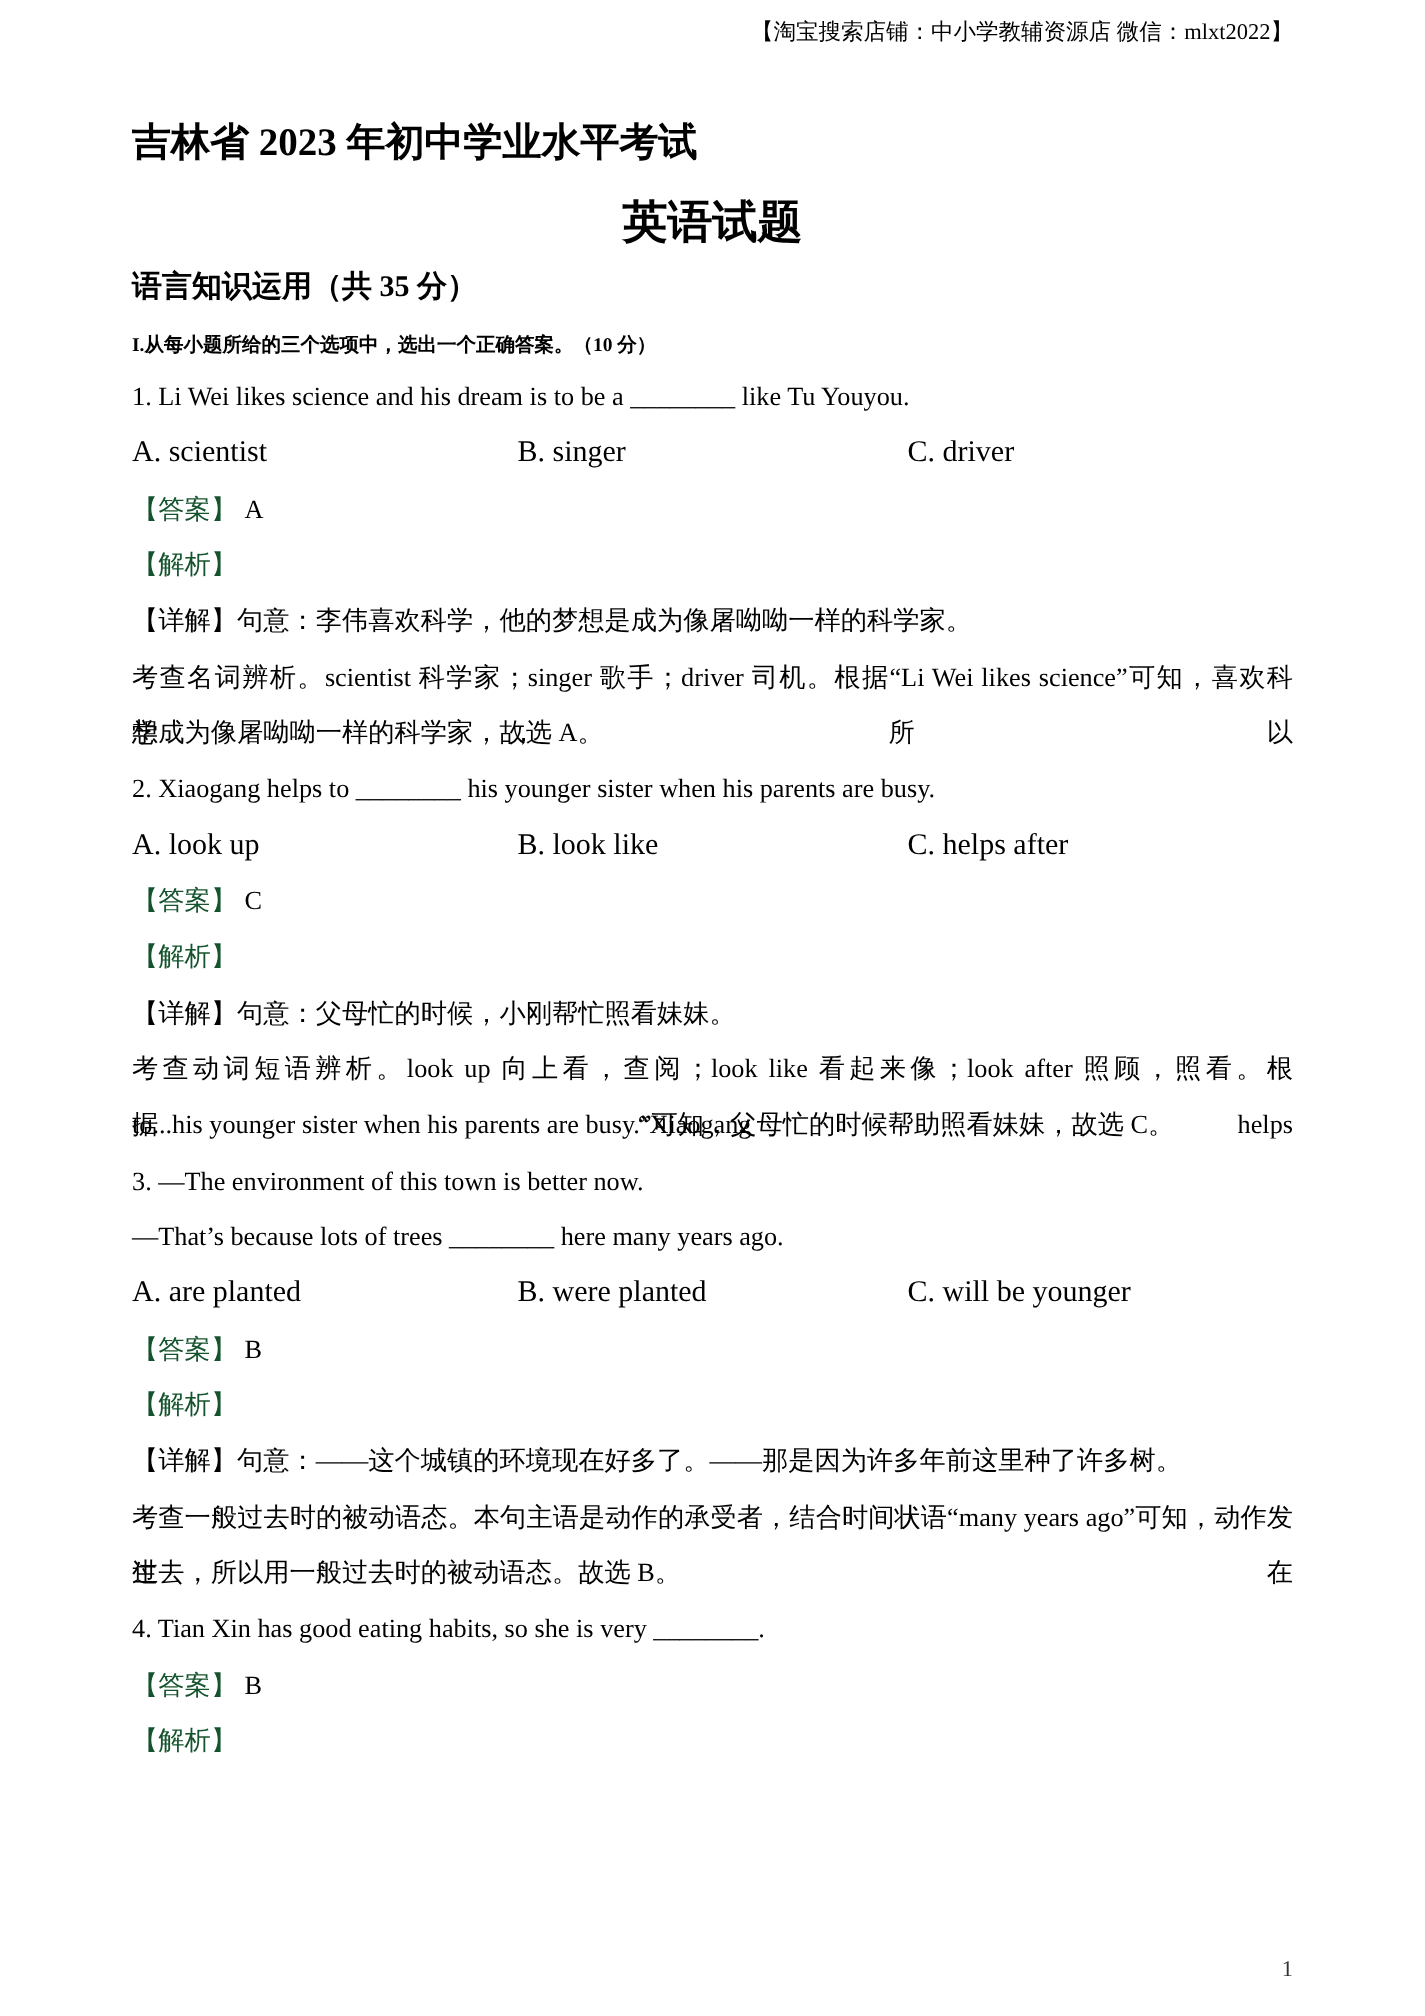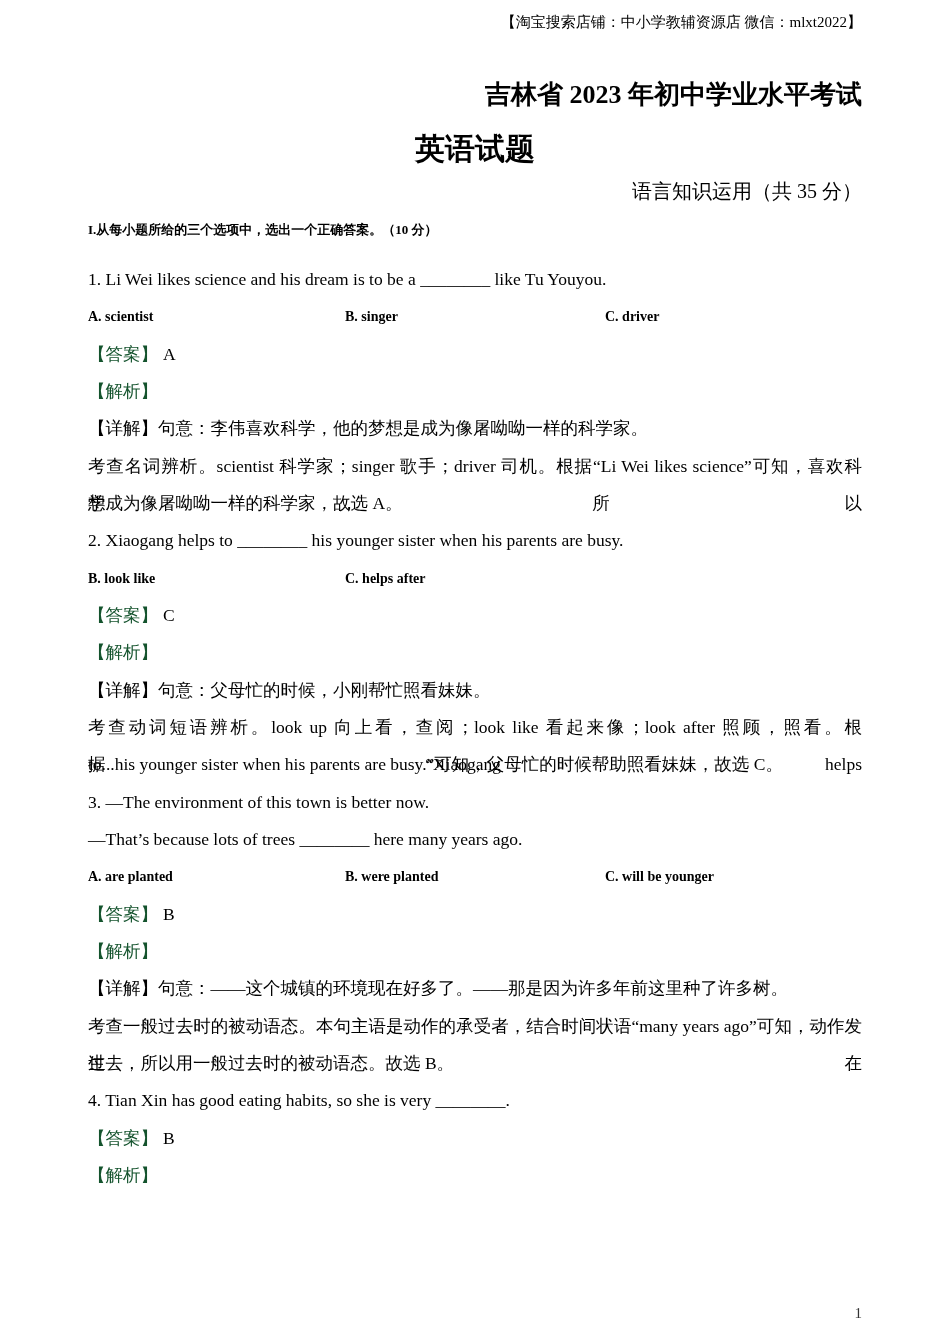--- a/index.html
+++ b/index.html
@@ -24,66 +24,65 @@
   }
   .header-note {
     text-align: right;
     font-size: 15px;
     line-height: 20px;
     height: 20px;
     color: #000000;
   }
   .title {
     margin: 46px 0 0 0;
-    text-align: right;
+    text-align: left;
     font-size: 26px;
     font-weight: 700;
     line-height: 33px;
   }
   .subtitle {
     margin: 21px 0 0 0;
     text-align: center;
     font-size: 30px;
     font-weight: 700;
     line-height: 33px;
   }
   .section-title {
     margin: 13px 0 0 0;
-    text-align: right;
+    text-align: left;
     font-size: 20px;
-    font-weight: 400;
+    font-weight: 700;
     line-height: 26px;
   }
   .instruction {
     margin: 12px 0 0 0;
     font-size: 13px;
     font-weight: 700;
     line-height: 28px;
   }
   .content {
-    margin-top: 17px;
+    margin-top: 2px;
   }
   .line {
     font-size: 17.5px;
     line-height: 37.33px;
     height: 37.33px;
     white-space: nowrap;
   }
   .line.wrapfill {
     white-space: normal;
     text-align: justify;
     text-align-last: justify;
   }
   .options-row {
     display: grid;
     grid-template-columns: 257px 260px 1fr;
-    font-size: 14px;
+    font-size: 20px;
     line-height: 37.33px;
     height: 37.33px;
-    font-weight: bold;
   }
   .marker {
     color: #14532d;
   }
   .answer-letter {
     margin-left: 5px;
   }
   .page-number {
     position: absolute;
     right: 88px;
@@ -117,20 +116,21 @@
     </div>
     <div class="line">
       <span class="marker">【解析】</span>
     </div>
     <div class="line">【详解】句意：李伟喜欢科学，他的梦想是成为像屠呦呦一样的科学家。</div>
     <div class="line wrapfill">考查名词辨析。scientist 科学家；singer 歌手；driver 司机。根据“Li Wei likes science”可知，喜欢科学，所以</div>
     <div class="line">想成为像屠呦呦一样的科学家，故选 A。</div>
 
     <div class="line">2. Xiaogang helps to ________ his younger sister when his parents are busy.</div>
     <div class="options-row">
+      <span>A. look up</span>
       <span>B. look like</span>
       <span>C. helps after</span>
     </div>
     <div class="line">
       <span class="marker">【答案】</span><span class="answer-letter">C</span>
     </div>
     <div class="line">
       <span class="marker">【解析】</span>
     </div>
     <div class="line">【详解】句意：父母忙的时候，小刚帮忙照看妹妹。</div>

